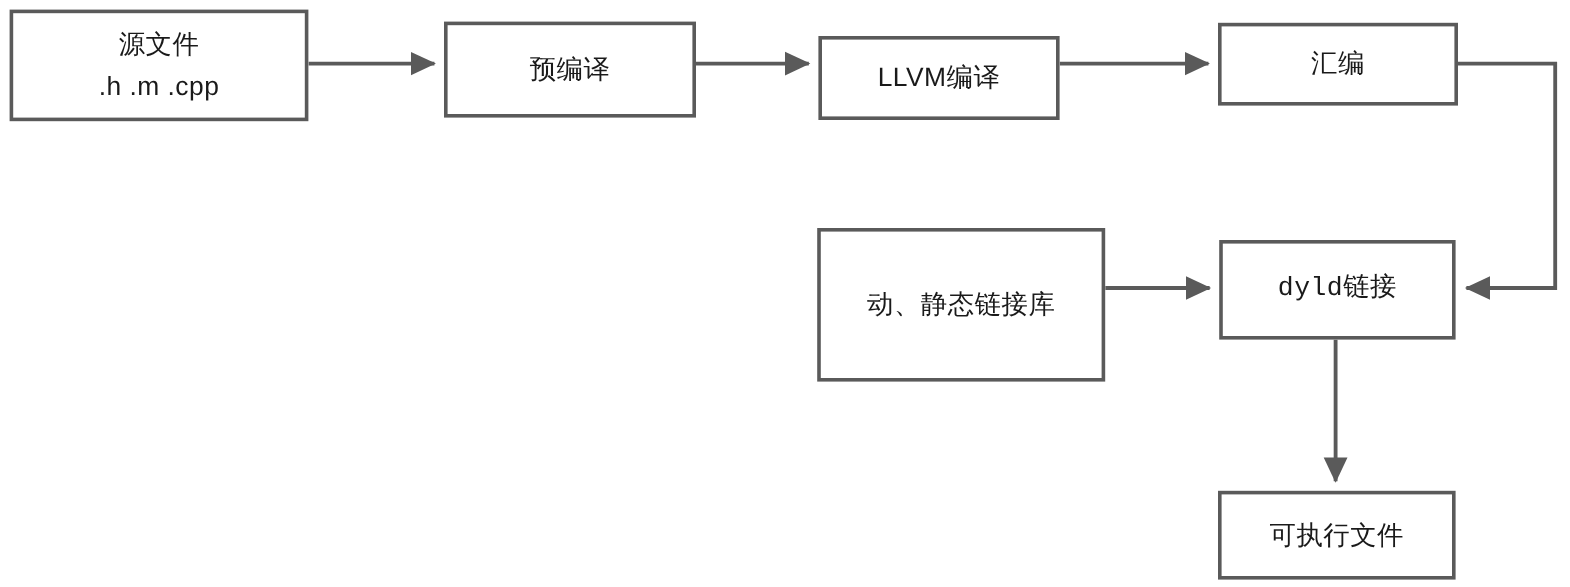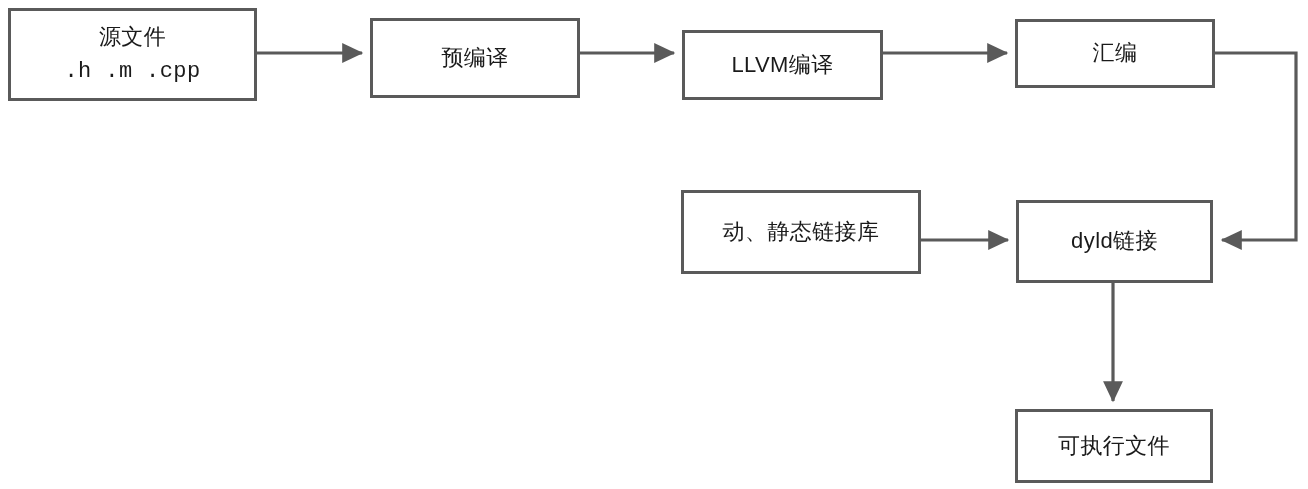--- a/index.html
+++ b/index.html
@@ -37,29 +37,28 @@
     color: #1a1a1a;
     font-size: 22px;
     line-height: 1.30;
     letter-spacing: 0.4px;
     text-align: center;
     white-space: nowrap;
     z-index: 2;
   }
   .node .line2 {
     margin-top: 6px;
-    font-family: Liberation Mono, monospace;
   }
   
   #node-source      { left: 8px;    top: 8px;   width: 249px; height: 93px; }
   #node-precompile  { left: 370px;  top: 18px;  width: 210px; height: 80px; }
   #node-llvm        { left: 682px;  top: 18px;  width: 201px; height: 70px; margin-top: 12px; }
   #node-assemble    { left: 1015px; top: 19px;  width: 200px; height: 69px; }
-  #node-libs        { left: 681px;  top: 190px; width: 240px; height: 84px; }
-  #node-dyld        { left: 1016px; top: 200px; width: 197px; height: 83px; }
+  #node-libs        { left: 681px;  top: 190px; width: 240px; height: 128px; }
+  #node-dyld        { left: 1016px; top: 200px; width: 197px; height: 83px; font-family: Liberation Mono, monospace; }
   #node-executable  { left: 1015px; top: 409px; width: 198px; height: 74px; }
 </style>
 </head>
 <body>
 
 <div id="canvas">
 
   <svg id="edge-layer" width="1308" height="489" viewBox="0 0 1308 489" xmlns="http://www.w3.org/2000/svg">
     <defs>
       <marker id="arrowhead" markerWidth="7" markerHeight="7" refX="6.2" refY="3.5" orient="auto" markerUnits="strokeWidth">

